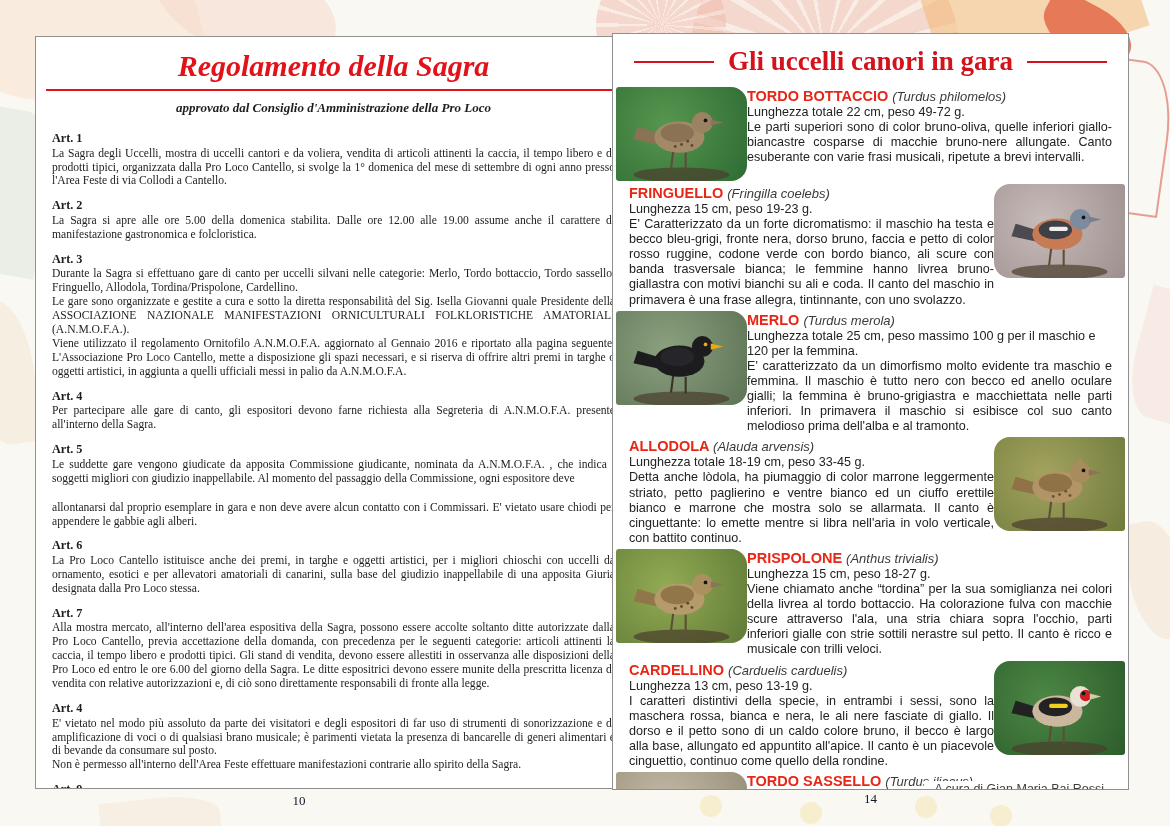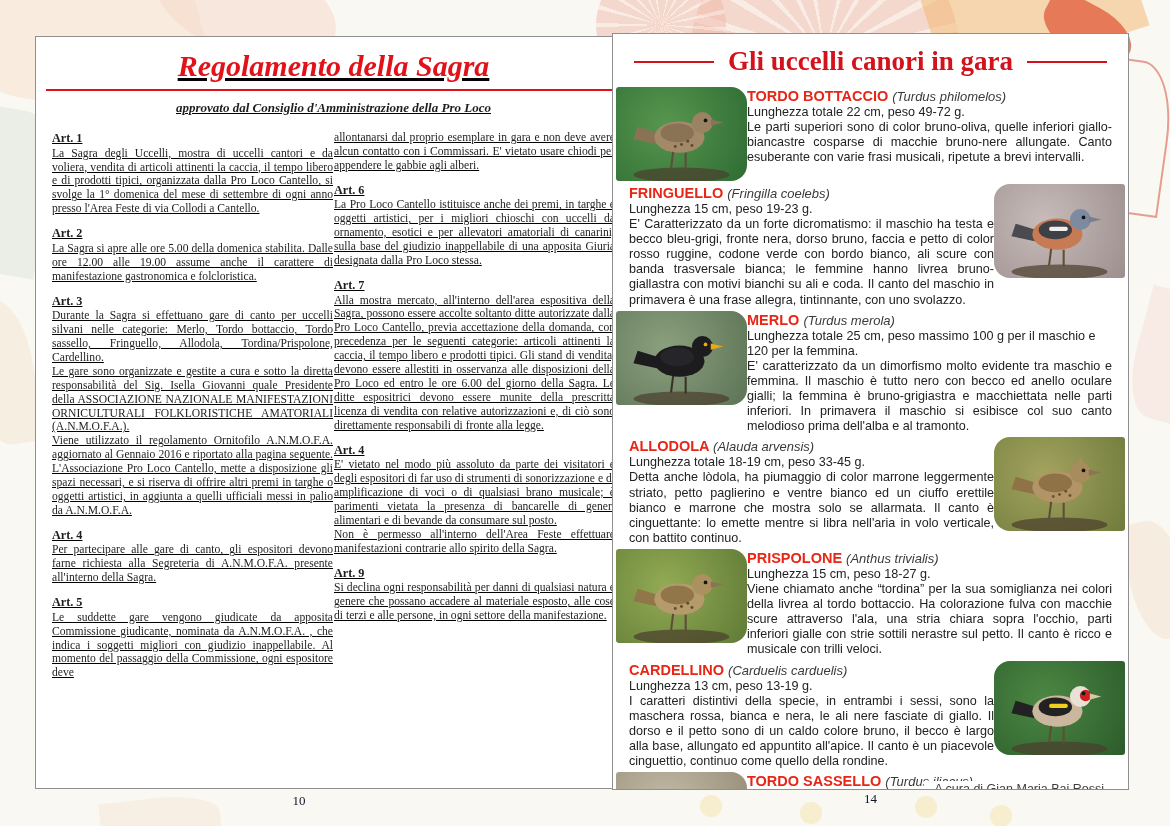--- a/index.html
+++ b/index.html
@@ -13,34 +13,34 @@
   .leaf { position:absolute; border-radius:0 50% 0 50%; opacity:.55; }
   .leafline { position:absolute; border:2px solid #d9604f; border-radius:0 50% 0 50%; opacity:.6; background:transparent; }
   .mosaic { position:absolute; border-radius:50%;
     background:repeating-conic-gradient(#eeb7a8 0 12deg, #f8e0d6 12deg 16deg);
     opacity:.5; }
   .berry { position:absolute; width:15px; height:15px; border-radius:50%; background:#9e2433; opacity:.85; }
   .dot { position:absolute; width:22px; height:22px; border-radius:50%; background:#f6eccb; opacity:.9; }
 
   
   .page { position:absolute; background:#ffffff; border:1px solid #8f8f8f; box-sizing:border-box; z-index:2; overflow:hidden; }
-  .page-left  { left:35px;  top:36px; width:597px; height:753px; padding:10px 16px 14px;text-decoration:underline; }
+  .page-left  { left:35px;  top:36px; width:597px; height:753px; padding:10px 16px 14px; }
   .page-right { left:612px; top:33px; width:517px; height:757px; padding:8px 0 0; }
 
   .pagenum { position:absolute; z-index:3; font-family:"Liberation Serif", serif; font-size:13px; color:#0f172a; text-align:center; }
   .pn-left  { left:35px;  width:528px; top:793px; }
   .pn-right { left:612px; width:517px; top:791px; }
 
   
   .lp-title { font-family:"Liberation Serif", serif; font-style:italic; font-weight:bold;
     color:#e11219; font-size:30px; text-align:center; margin:2px 0 6px; }
   .title-rule { height:2px; background:#e11219; margin:0 -6px 9px; }
   .lp-subtitle { font-family:"Liberation Serif", serif; font-style:italic; font-weight:bold;
     font-size:13px; text-align:center; color:#1d1d1b; margin:0 0 15px; }
-  .columns { display:flex; gap:1px; }
+  .columns { display:flex; gap:15px;flex-direction:column; }
   .col { flex:1; font-family:"Liberation Serif", serif; font-size:11.6px; line-height:1.2;
     color:#1d1d1b; text-align:justify; }
   .col h3 { font-family:"Liberation Serif", serif; font-size:12.2px; margin:10px 0 1px; color:#1d1d1b; }
   .col article:first-child h3 { margin-top:0; }
   .col p { margin:0; }
 
   
   .rp-title { display:flex; align-items:center; justify-content:center; gap:14px;
     color:#d4121b; font-family:"Liberation Serif", serif; font-size:27px; font-weight:bold; margin:4px 0 10px; }
   .rp-title .dash { height:2px; width:80px; background:#d4121b; }

